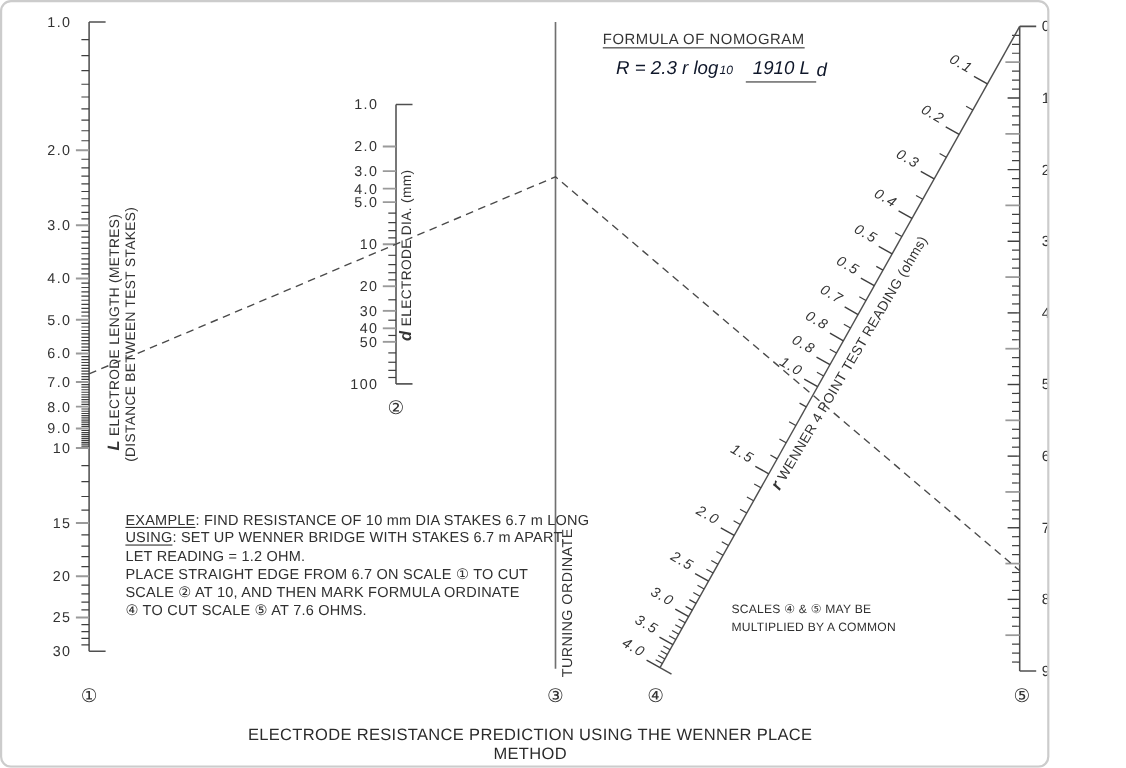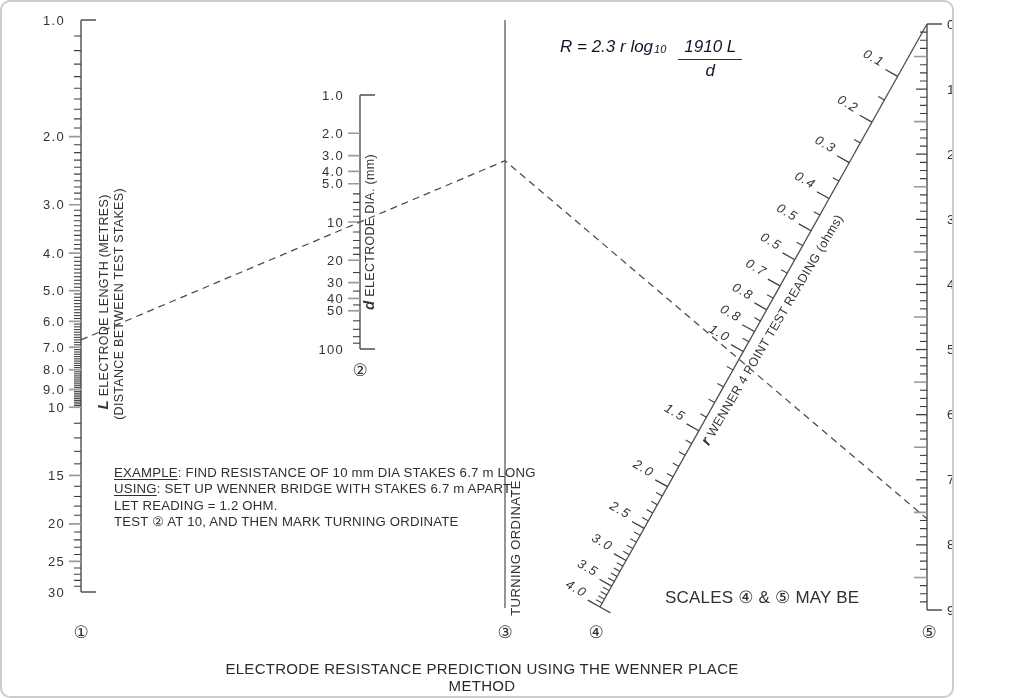--- a/index.html
+++ b/index.html
@@ -11,26 +11,26 @@
   #nomogram{position:absolute;left:0;top:0;}
   svg text{font-family:"Liberation Sans","DejaVu Sans",sans-serif;fill:#333;}
   .overlay{position:absolute;color:#303030;}
   
   .formula{left:546px;top:26px;}
   .f-heading{font-size:13.5px;letter-spacing:0.5px;color:#333;
     text-decoration:underline;text-underline-offset:3px;}
   .f-row{display:flex;font-style:italic;font-size:17px;
     color:#0f172a;margin-top:9px;margin-left:12px;}
   .f-sub{font-size:11px;font-style:italic;position:relative;top:6px;margin-left:1px;}
-  .frac{display:inline-flex;flex-direction:column;align-items:center;margin-left:12px;}
+  .frac{display:inline-flex;align-items:center;margin-left:12px;}
   .frac .num{padding:0 6px 2px;border-bottom:1.6px solid #333;}
   .frac .den{padding-top:1px;}
   
   .example{left:112px;top:463px;font-size:13.2px;line-height:16.4px;letter-spacing:0.2px;}
-  .note{left:663px;top:544px;font-size:17px;line-height:16.8px;letter-spacing:0.2px;margin-top:44px;}
+  .note{left:663px;top:544px;font-size:11px;line-height:16.8px;letter-spacing:0.2px;}
   .u{text-decoration:underline;text-underline-offset:2px;}
   
   .page-title{left:200px;top:658px;width:560px;text-align:center;
     font-size:15px;letter-spacing:0.3px;color:#2b2b2b;}
 </style>
 </head>
 <body>
 
 <div class="frame">
 
@@ -373,36 +373,40 @@
         <text x="503" y="636" text-anchor="middle" font-size="17px" fill="#444444" font-family="&quot;DejaVu Sans&quot;,sans-serif">③</text>
         <text x="594" y="636" text-anchor="middle" font-size="17px" fill="#444444" font-family="&quot;DejaVu Sans&quot;,sans-serif">④</text>
         <text x="927" y="636" text-anchor="middle" font-size="17px" fill="#444444" font-family="&quot;DejaVu Sans&quot;,sans-serif">⑤</text>
       </g>
       <g>
         <path d="M79 337.88896350594433 L503 158.73154226393572 L925 516.8444444444444" fill="none" stroke="#4a4a4a" stroke-width="1.25" stroke-dasharray="7 5"></path>
       </g>
     </svg>
 
   <div class="overlay formula">
+    <div class="f-heading">FORMULA OF NOMOGRAM</div>
     <div class="f-row">
       <span>R = 2.3 r log</span>
       <span class="f-sub">10</span>
       <span class="frac">
         <span class="num">1910 L</span>
         <span class="den">d</span>
       </span>
     </div>
   </div>
 
   <div class="overlay example" id="example-block">
       <div><span class="u">EXAMPLE</span>: FIND RESISTANCE OF 10 mm DIA STAKES 6.7 m LONG</div>
       <div><span class="u">USING</span>: SET UP WENNER BRIDGE WITH STAKES 6.7 m APART.</div>
       <div>LET READING = 1.2 OHM.</div>
-      <div>TEST ② AT 10, AND THEN MARK TURNING ORDINATE</div>
+      <div>PLACE STRAIGHT EDGE FROM 6.7 ON SCALE ① TO CUT</div>
+      <div>SCALE ② AT 10, AND THEN MARK FORMULA ORDINATE</div>
+      <div>④ TO CUT SCALE ⑤ AT 7.6 OHMS.</div>
     </div>
 
   <div class="overlay note">
     <div>SCALES ④ &amp; ⑤ MAY BE</div>
+    <div>MULTIPLIED BY A COMMON</div>
   </div>
 
   <div class="overlay page-title">ELECTRODE RESISTANCE PREDICTION USING THE WENNER PLACE METHOD</div>
 
 </div>
 
 </body></html>

